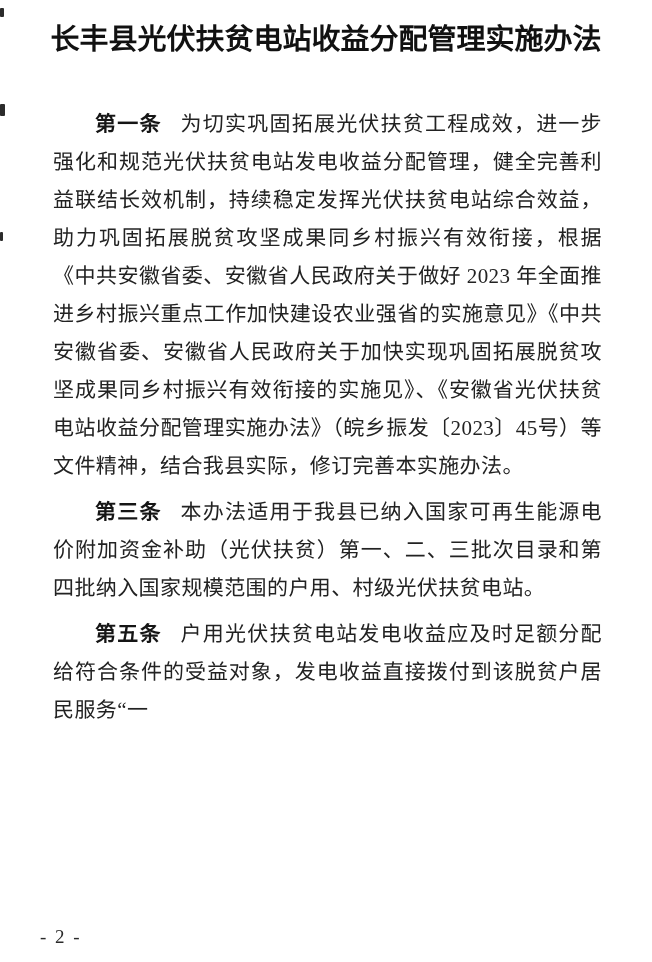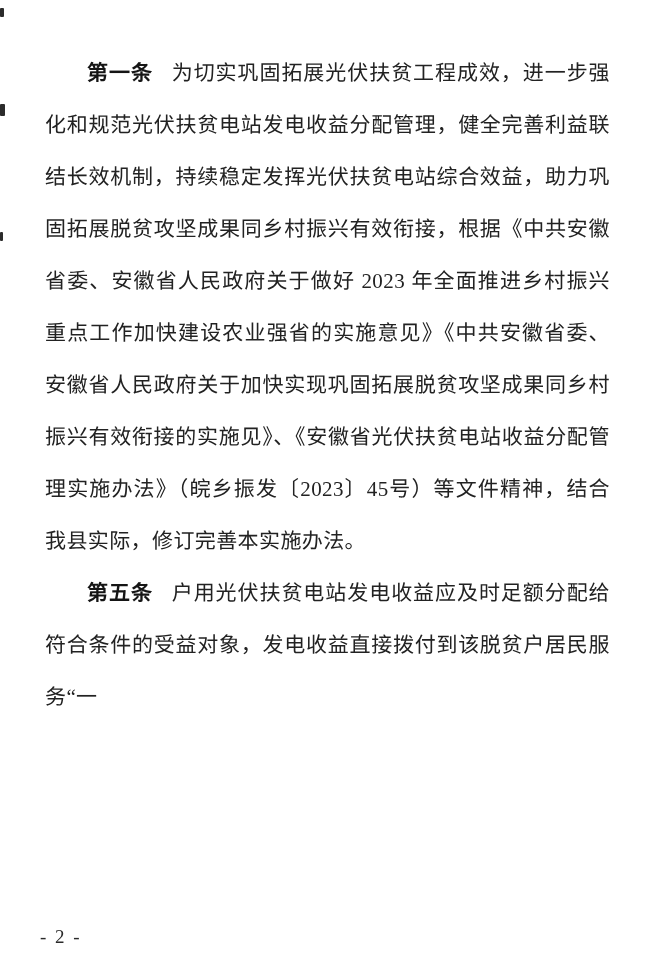--- a/index.html
+++ b/index.html
@@ -25,24 +25,24 @@
     line-height: 38px;
     font-weight: 700;
     color: #111111;
     font-family: "Liberation Serif", "DejaVu Serif", serif;
     letter-spacing: 0px;
   }
   .doc-body {
     margin: 47px 42px 0 45px;
   }
   .article {
-    margin: 0;
+    margin: 8px;
     padding: 0;
     font-size: 21px;
-    line-height: 52px;
+    line-height: 38px;
     text-align: justify;
     text-indent: 2em;
     color: #222222;
     letter-spacing: 0.4px;
   }
   .article-label {
     font-weight: 700;
     font-family: "Liberation Sans", "DejaVu Sans", sans-serif;
     margin-right: 0.9em;
     color: #151515;
@@ -68,26 +68,28 @@
 </style>
 </head>
 <body>
 
 <div class="page">
 
   <span class="scan-artifact artifact-1"></span>
   <span class="scan-artifact artifact-2"></span>
   <span class="scan-artifact artifact-3"></span>
 
+  <h1 class="doc-title">长丰县光伏扶贫电站收益分配管理实施办法</h1>
 
   <div class="doc-body">
 
     <p class="article"><span class="article-label">第一条</span><span class="article-text">为切实巩固拓展光伏扶贫工程成效，进一步强化和规范光伏扶贫电站发电收益分配管理，健全完善利益联结长效机制，持续稳定发挥光伏扶贫电站综合效益，助力巩固拓展脱贫攻坚成果同乡村振兴有效衔接，根据《中共安徽省委、安徽省人民政府关于做好 2023 年全面推进乡村振兴重点工作加快建设农业强省的实施意见》《中共安徽省委、安徽省人民政府关于加快实现巩固拓展脱贫攻坚成果同乡村振兴有效衔接的实施见》、《安徽省光伏扶贫电站收益分配管理实施办法》（皖乡振发〔2023〕45号）等文件精神，结合我县实际，修订完善本实施办法。</span></p>
 
 
+    <p class="article"><span class="article-label">第三条</span><span class="article-text">本办法适用于我县已纳入国家可再生能源电价附加资金补助（光伏扶贫）第一、二、三批次目录和第四批纳入国家规模范围的户用、村级光伏扶贫电站。</span></p>
 
 
     <p class="article"><span class="article-label">第五条</span><span class="article-text">户用光伏扶贫电站发电收益应及时足额分配给符合条件的受益对象，发电收益直接拨付到该脱贫户居民服务“一</span></p>
 
   </div>
 
   <div class="page-number">- 2 -</div>
 
 </div>
 

